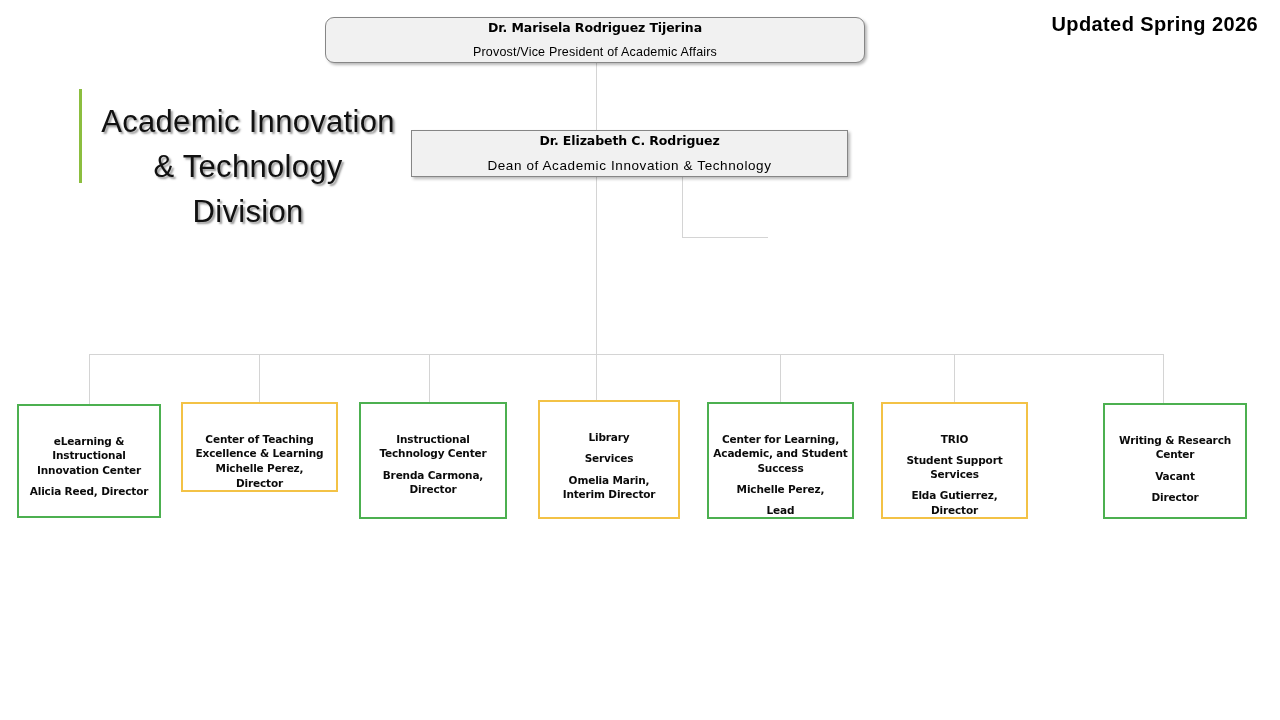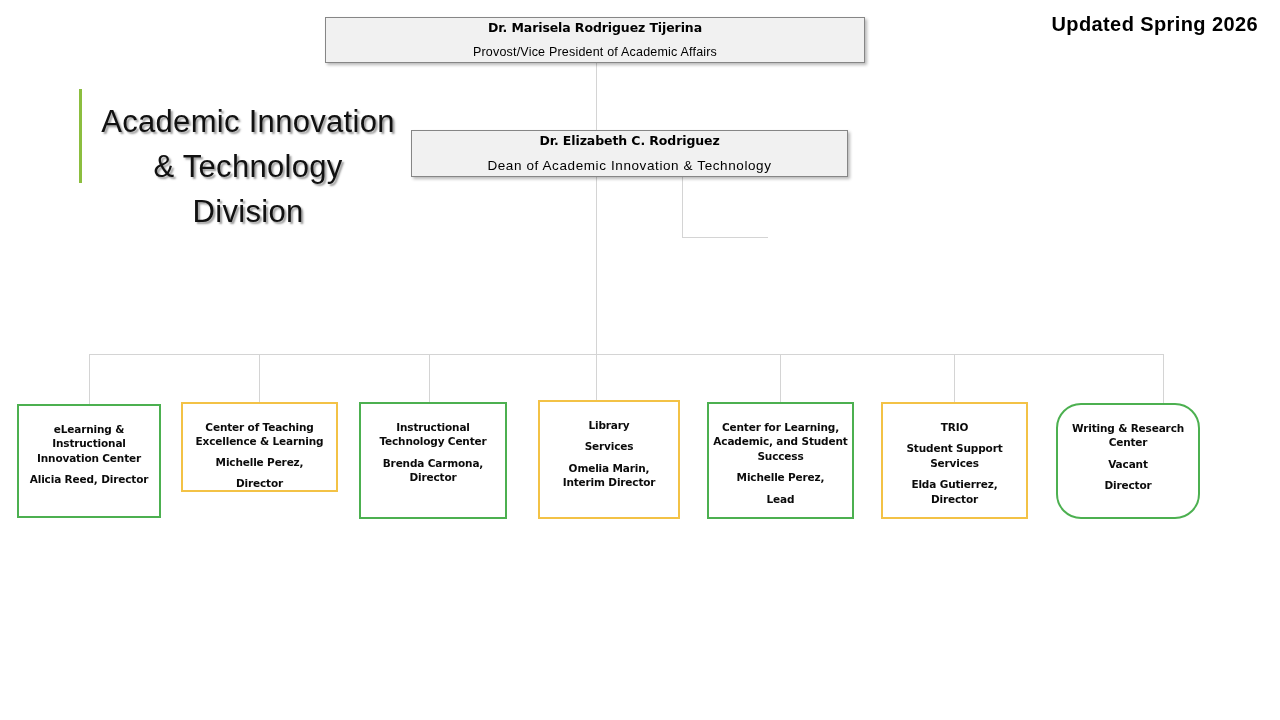--- a/index.html
+++ b/index.html
@@ -95,21 +95,21 @@
   
   .unit {
     position: absolute;
     background: #ffffff;
     box-sizing: border-box;
     border: 2px solid #4cb050;
     display: flex;
     flex-direction: column;
     align-items: center;
     text-align: center;
-    padding-top: 16px;
+    padding-top: 28px;
   }
   .unit.amber { border-color: #f3c246; }
   .unit .ln {
     font-family: "DejaVu Sans", sans-serif;
     font-weight: bold;
     font-size: 10.5px;
     color: #0b0b0b;
     line-height: 1.38;
     letter-spacing: -0.15px;
     width: 96%;
@@ -138,21 +138,21 @@
 
   <div id="updated-label">Updated Spring 2026</div>
 
   <div id="title-accent"></div>
   <div id="division-title">
     <div>Academic Innovation</div>
     <div>&amp; Technology</div>
     <div>Division</div>
   </div>
 
-  <div class="gbox" style="left:325px; top:17px; width:540px; height:46px;">
+  <div class="gbox" style="left:325px; top:17px; width:540px; height:46px;border-radius:9px;">
     <div class="nm">Dr. Marisela Rodriguez Tijerina</div>
     <div class="rl">Provost/Vice President of Academic Affairs</div>
   </div>
 
   <div class="gbox" style="left:411px; top:130px; width:437px; height:47px;">
     <div class="nm">Dr. Elizabeth C. Rodriguez</div>
     <div class="rl wide">Dean of Academic Innovation &amp; Technology</div>
   </div>
 
 
@@ -203,21 +203,21 @@
   <div class="unit amber" style="left:881px; top:402px; width:147px; height:117px;">
     <div class="ln">TRIO</div>
     <div class="gap"></div>
     <div class="ln">Student Support</div>
     <div class="ln">Services</div>
     <div class="gap"></div>
     <div class="ln">Elda Gutierrez,</div>
     <div class="ln">Director</div>
   </div>
 
-  <div class="unit" style="left:1056px; top:403px; width:144px; height:116px;border-radius:25px;">
+  <div class="unit" style="left:1103px; top:403px; width:144px; height:116px;">
     <div class="ln">Writing &amp; Research</div>
     <div class="ln">Center</div>
     <div class="gap"></div>
     <div class="ln">Vacant</div>
     <div class="gap"></div>
     <div class="ln">Director</div>
   </div>
 
 </div>
 

